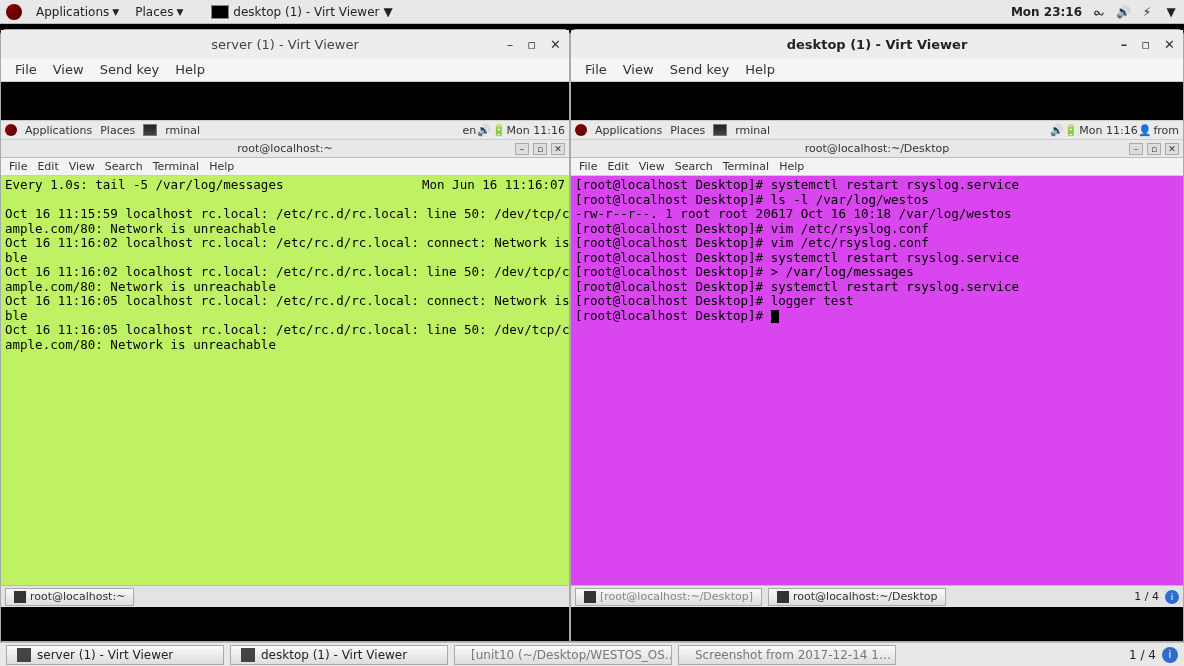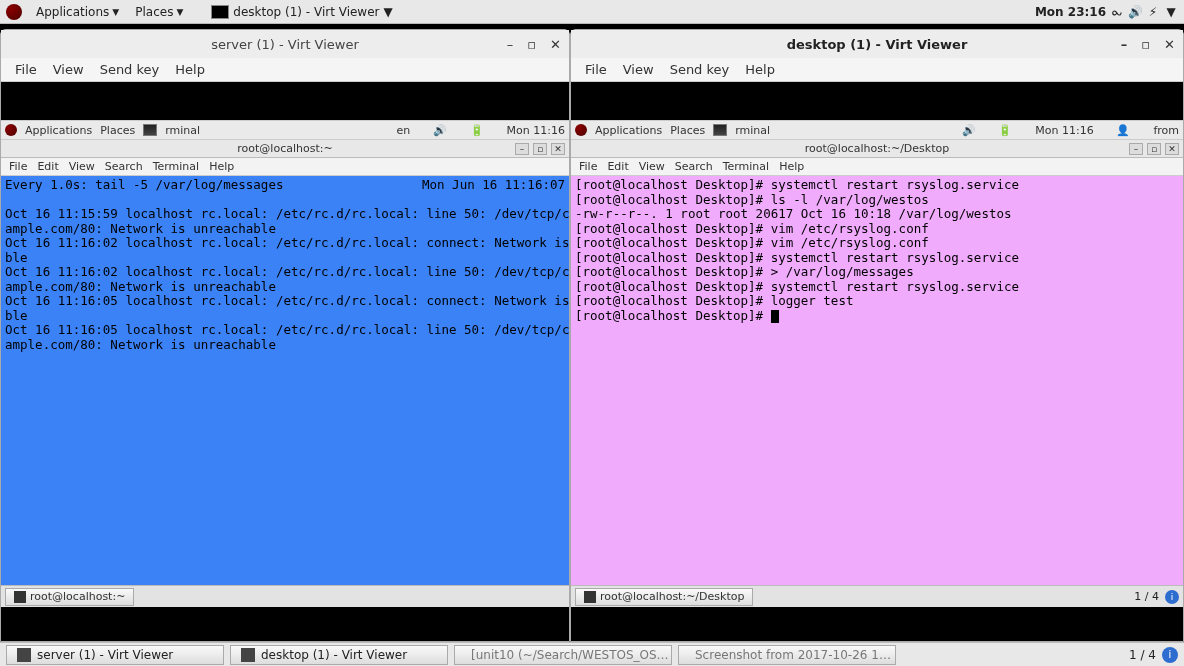--- a/index.html
+++ b/index.html
@@ -4,44 +4,44 @@
 <style>
 *{box-sizing:border-box;margin:0;padding:0}
 body{font-family:"DejaVu Sans",sans-serif;font-size:12px;background:#2e3436;width:1184px;height:666px;overflow:hidden;position:relative}
 .top-panel{position:absolute;top:0;left:0;right:0;height:24px;background:#e8e8e8;border-bottom:1px solid #bbb;display:flex;align-items:center;padding:0 6px;color:#222}
 .tp-left{display:flex;align-items:center;gap:4px}
 .tp-logo{width:16px;height:16px;border-radius:50%;background:radial-gradient(circle at 30% 30%,#8b0000,#4b0000);margin-right:4px}
 .tp-item{padding:2px 6px;display:flex;align-items:center;gap:3px}
 .tp-item .tri{font-size:9px}
 .tp-task{display:flex;align-items:center;gap:4px;margin-left:18px}
 .tp-task .thumb{width:18px;height:14px;background:#000;border:1px solid #888}
-.tp-right{margin-left:auto;display:flex;align-items:flex-start;gap:4px;color:#222;font-weight:bold}
+.tp-right{margin-left:auto;display:flex;align-items:flex-start;gap:10px;color:#222;font-weight:bold}
 .tp-icon{width:14px;text-align:center}
 .desk{position:absolute;top:24px;left:0;right:0;bottom:24px;background:#000}
 .win{position:absolute;background:#ededed;border:1px solid #aaa;display:flex;flex-direction:column}
 .win-left{left:0;top:5px;width:570px;bottom:0;border-top-left-radius:6px;border-top-right-radius:6px}
 .win-right{left:570px;top:5px;right:0;bottom:0;border-top-left-radius:6px;border-top-right-radius:6px}
 .titlebar{height:28px;background:#ededed;display:flex;align-items:center;justify-content:center;position:relative;color:#444;font-size:13px}
 .titlebar .controls{position:absolute;right:8px;display:flex;gap:14px;color:#333;font-size:13px}
 .menubar{height:24px;background:#f5f5f5;border-bottom:1px solid #ccc;display:flex;align-items:center;gap:4px;padding:0 8px;color:#333;font-size:13px}
 .menubar span{padding:2px 6px}
 .blackstrip{background:#000;height:38px}
 .inner-panel{height:20px;background:#eaeaea;border-top:1px solid #ccc;border-bottom:1px solid #ccc;display:flex;align-items:center;padding:0 4px;font-size:11px;color:#333}
 .inner-panel .il{display:flex;gap:8px;align-items:center}
 .inner-panel .mini-logo{width:12px;height:12px;border-radius:50%;background:radial-gradient(circle at 30% 30%,#8b0000,#4b0000)}
 .inner-panel .term-ico{width:14px;height:12px;background:linear-gradient(#222,#444);border:1px solid #777}
-.inner-panel .ir{margin-left:auto;display:flex;gap:23px;align-items:center}
+.inner-panel .ir{margin-left:auto;display:flex;gap:1px;align-items:center}
 .term-title{height:18px;background:#e8e8e8;border-bottom:1px solid #bbb;display:flex;align-items:center;justify-content:center;font-size:11px;color:#333;position:relative}
 .term-title .twc{position:absolute;right:4px;display:flex;gap:4px}
 .term-title .twc span{width:14px;height:12px;background:#ddd;border:1px solid #aaa;font-size:9px;display:flex;align-items:center;justify-content:center}
 .term-menu{height:18px;background:#f3f3f3;display:flex;align-items:center;gap:2px;padding:0 4px;font-size:11px;color:#333;border-bottom:1px solid #ccc}
 .term-menu span{padding:1px 4px}
 .term-body{flex:1;font-family:"DejaVu Sans Mono",monospace;font-size:12.5px;line-height:14.5px;padding:2px 4px;white-space:pre;overflow:hidden;color:#000}
-.term-orange{background:#3b82f6}
-.term-green{background:#f0abfc}
+.term-orange{background:#bef264}
+.term-green{background:#d946ef}
 .inner-taskbar{height:22px;background:#e3e3e3;border-top:1px solid #bbb;display:flex;align-items:center;padding:0 4px;font-size:11px;color:#333}
 .inner-taskbar .tbtn{background:linear-gradient(#fafafa,#ddd);border:1px solid #aaa;padding:1px 8px;margin-right:6px;display:flex;align-items:center;gap:4px;height:18px}
 .inner-taskbar .tbtn .ti{width:12px;height:12px;background:#333}
 .inner-taskbar .ws{margin-left:auto;display:flex;align-items:center;gap:6px;color:#222}
 .inner-taskbar .ws .wi{width:14px;height:14px;border-radius:50%;background:#2e6dd0;color:#fff;font-size:9px;display:flex;align-items:center;justify-content:center}
 .blackbottom{background:#000;flex:0 0 34px}
 .bottom-panel{position:absolute;left:0;right:0;bottom:0;height:24px;background:#e8e8e8;border-top:1px solid #bbb;display:flex;align-items:center;padding:0 6px;font-size:12px;color:#222}
 .bottom-panel .bwin{background:linear-gradient(#fafafa,#ddd);border:1px solid #aaa;padding:2px 10px;margin-right:6px;display:flex;align-items:center;gap:6px;width:218px;overflow:hidden;white-space:nowrap}
 .bottom-panel .bwin .bi{width:14px;height:14px;background:#444}
 .bottom-panel .bwin.inactive{color:#777}
@@ -200,20 +200,24 @@
 [root@localhost Desktop]# ls -l /var/log/westos
 -rw-r--r--. 1 root root 20617 Oct 16 10:18 /var/log/westos
 [root@localhost Desktop]# vim /etc/rsyslog.conf
 [root@localhost Desktop]# vim /etc/rsyslog.conf
 [root@localhost Desktop]# systemctl restart rsyslog.service
 [root@localhost Desktop]# &gt; /var/log/messages
 [root@localhost Desktop]# systemctl restart rsyslog.service
 [root@localhost Desktop]# logger test
 [root@localhost Desktop]# </span><span class="cursor-block"></span></div>
     <div class="inner-taskbar">
+      <div class="tbtn" style="color:#888">
+          <div class="ti"></div>
+          <span>[root@localhost:~/Desktop]</span>
+        </div>
       <div class="tbtn">
           <div class="ti"></div>
           <span>root@localhost:~/Desktop</span>
         </div>
       <div class="ws">
           <span>1 / 4</span>
           <div class="wi">i</div>
         </div>
     </div>
     <div class="blackbottom"></div>
@@ -225,23 +229,23 @@
   <div class="bwin">
       <div class="bi"></div>
       <span>server (1) - Virt Viewer</span>
     </div>
   <div class="bwin">
       <div class="bi"></div>
       <span>desktop (1) - Virt Viewer</span>
     </div>
   <div class="bwin inactive">
       <div class="bi" style="background:#e8a24a"></div>
-      <span>[unit10 (~/Search/WESTOS_OS…</span>
+      <span>[unit10 (~/Desktop/WESTOS_OS…</span>
     </div>
   <div class="bwin inactive">
       <div class="bi" style="background:#888"></div>
-      <span>Screenshot from 2017-10-26 1…</span>
+      <span>Screenshot from 2017-12-14 1…</span>
     </div>
   <div class="ws-right">
     <span>1 / 4</span>
     <div class="wi">i</div>
   </div>
 </div>
 
 </body></html>

